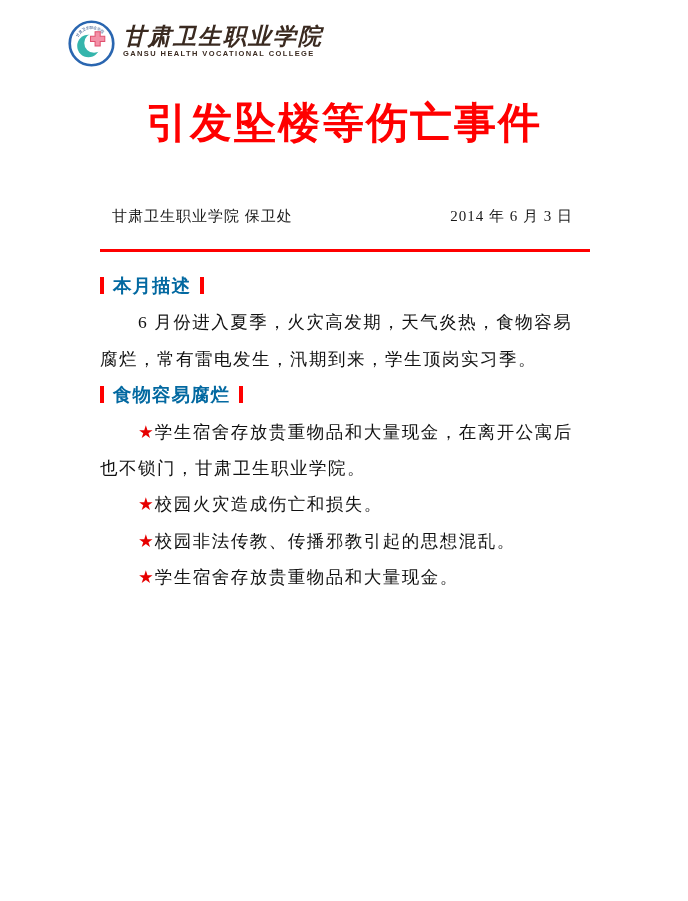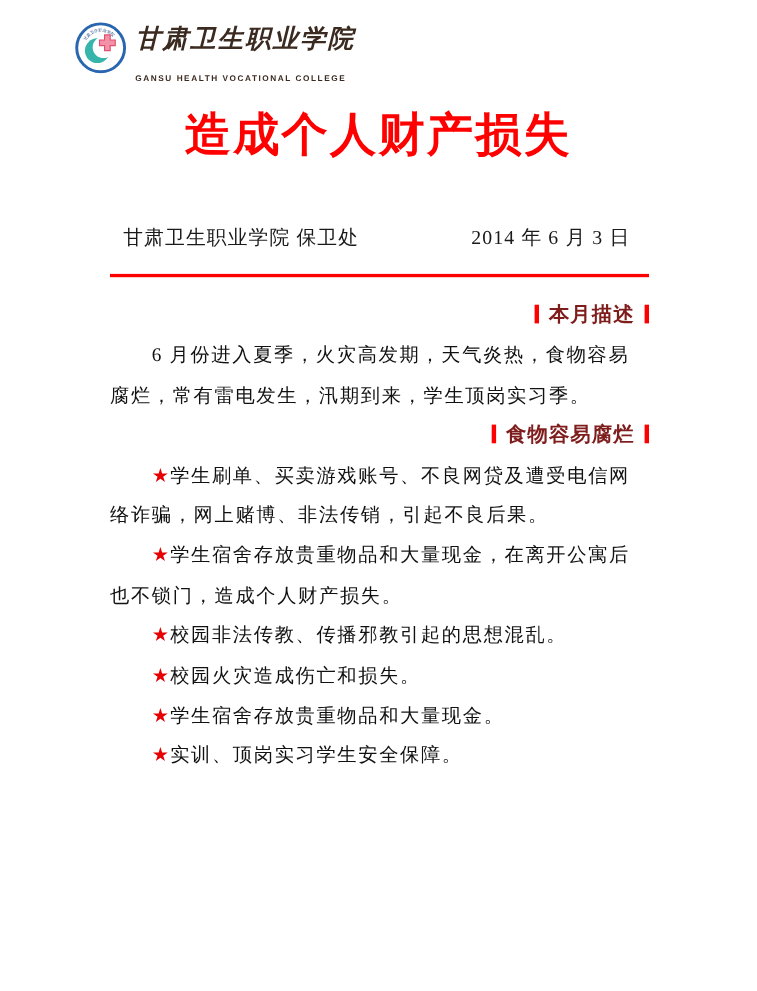--- a/index.html
+++ b/index.html
@@ -14,47 +14,47 @@
   }
   .emblem{width:47px;height:47px;flex:0 0 auto;}
   .logo-text{display:flex;flex-direction:column;justify-content:flex-start;padding-top:3px;}
   .logo-cn{
     font-family:"DejaVu Serif","Liberation Serif",serif;
     font-weight:bold;font-style:italic;
     font-size:23px;line-height:26px;color:#3a2a20;letter-spacing:2px;white-space:nowrap;
   }
   .logo-en{
     font-family:"Liberation Sans","DejaVu Sans",sans-serif;
-    font-weight:bold;font-size:7.5px;letter-spacing:1.4px;color:#3a2a20;margin-top:18px;white-space:nowrap;
+    font-weight:bold;font-size:7.5px;letter-spacing:1.4px;color:#3a2a20;margin-top:0;white-space:nowrap;
   }
   
   .doc-title{
     margin:27px 0 0 0;text-align:center;
     font-weight:bold;font-size:42px;line-height:57px;letter-spacing:2px;
     color:#ff0000;white-space:nowrap;
   }
   
   .byline{
     margin-top:53px;padding:0 115px 0 112px;
     display:flex;justify-content:space-between;align-items:center;
-    font-size:18px;line-height:22px;color:#1a1a1a;letter-spacing:1px;
+    font-size:15px;line-height:22px;color:#1a1a1a;letter-spacing:1px;
   }
   
   .red-rule{
     margin:22px 0 0 100px;width:490px;height:3px;background:#ff0000;
   }
   
   .doc-body{
     margin-top:16px;padding:0 98px 0 100px;
     font-size:17.5px;line-height:36.4px;letter-spacing:1.5px;color:#111111;
   }
   .sec-heading{
     font-family:"Liberation Sans","DejaVu Sans",sans-serif;
-    font-weight:bold;font-size:18.5px;letter-spacing:1px;color:#7f1d1d;
-    line-height:36.4px;white-space:nowrap;text-align:right;
+    font-weight:bold;font-size:18.5px;letter-spacing:1px;color:#0369a1;
+    line-height:36.4px;white-space:nowrap;
   }
   .bar{
     display:inline-block;width:4px;height:17px;background:#ff0000;
     vertical-align:-2px;
   }
   .bar.left{margin-right:9px;}
   .bar.right{margin-left:9px;}
   .doc-body p{margin:0;text-indent:38px;}
   .star{color:#e60000;letter-spacing:0;margin-right:1px;}
 </style>
@@ -71,37 +71,35 @@
     <circle cx="20" cy="25.5" r="11" fill="#35b5ac"></circle>
     <circle cx="25.5" cy="22.5" r="9.6" fill="#ffffff"></circle>
     <path d="M26.5 11.5 h5 v4.5 h4.5 v5 h-4.5 v4.5 h-5 v-4.5 h-4.5 v-5 h4.5 z" fill="#f391a8" stroke="#e0506e" stroke-width="1"></path>
   </svg>
   <div class="logo-text">
     <div class="logo-cn">甘肃卫生职业学院</div>
     <div class="logo-en">GANSU HEALTH VOCATIONAL COLLEGE</div>
   </div>
 </div>
 
-<h1 class="doc-title">造成个人财产损失</h1>
+<h1 class="doc-title">引发坠楼等伤亡事件</h1>
 
 <div class="byline">
   <span>甘肃卫生职业学院 保卫处</span>
   <span>2014 年 6 月 3 日</span>
 </div>
 
 <div class="red-rule"></div>
 
 <div class="doc-body">
 
   <div class="sec-heading"><span class="bar left"></span><span>本月描述</span><span class="bar right"></span></div>
 
   <p>6 月份进入夏季，火灾高发期，天气炎热，食物容易腐烂，常有雷电发生，汛期到来，学生顶岗实习季。</p>
 
   <div class="sec-heading"><span class="bar left"></span><span>食物容易腐烂</span><span class="bar right"></span></div>
 
-  <p><span class="star">★</span><span>学生刷单、买卖游戏账号、不良网贷及遭受电信网络诈骗，网上赌博、非法传销，引起不良后果。</span></p>
-  <p><span class="star">★</span><span>学生宿舍存放贵重物品和大量现金，在离开公寓后也不锁门，造成个人财产损失。</span></p>
+  <p><span class="star">★</span><span>学生宿舍存放贵重物品和大量现金，在离开公寓后也不锁门，甘肃卫生职业学院。</span></p>
+  <p><span class="star">★</span><span>校园火灾造成伤亡和损失。</span></p>
   <p><span class="star">★</span><span>校园非法传教、传播邪教引起的思想混乱。</span></p>
-  <p><span class="star">★</span><span>校园火灾造成伤亡和损失。</span></p>
   <p><span class="star">★</span><span>学生宿舍存放贵重物品和大量现金。</span></p>
-  <p><span class="star">★</span><span>实训、顶岗实习学生安全保障。</span></p>
 
 </div>
 
 </body></html>

